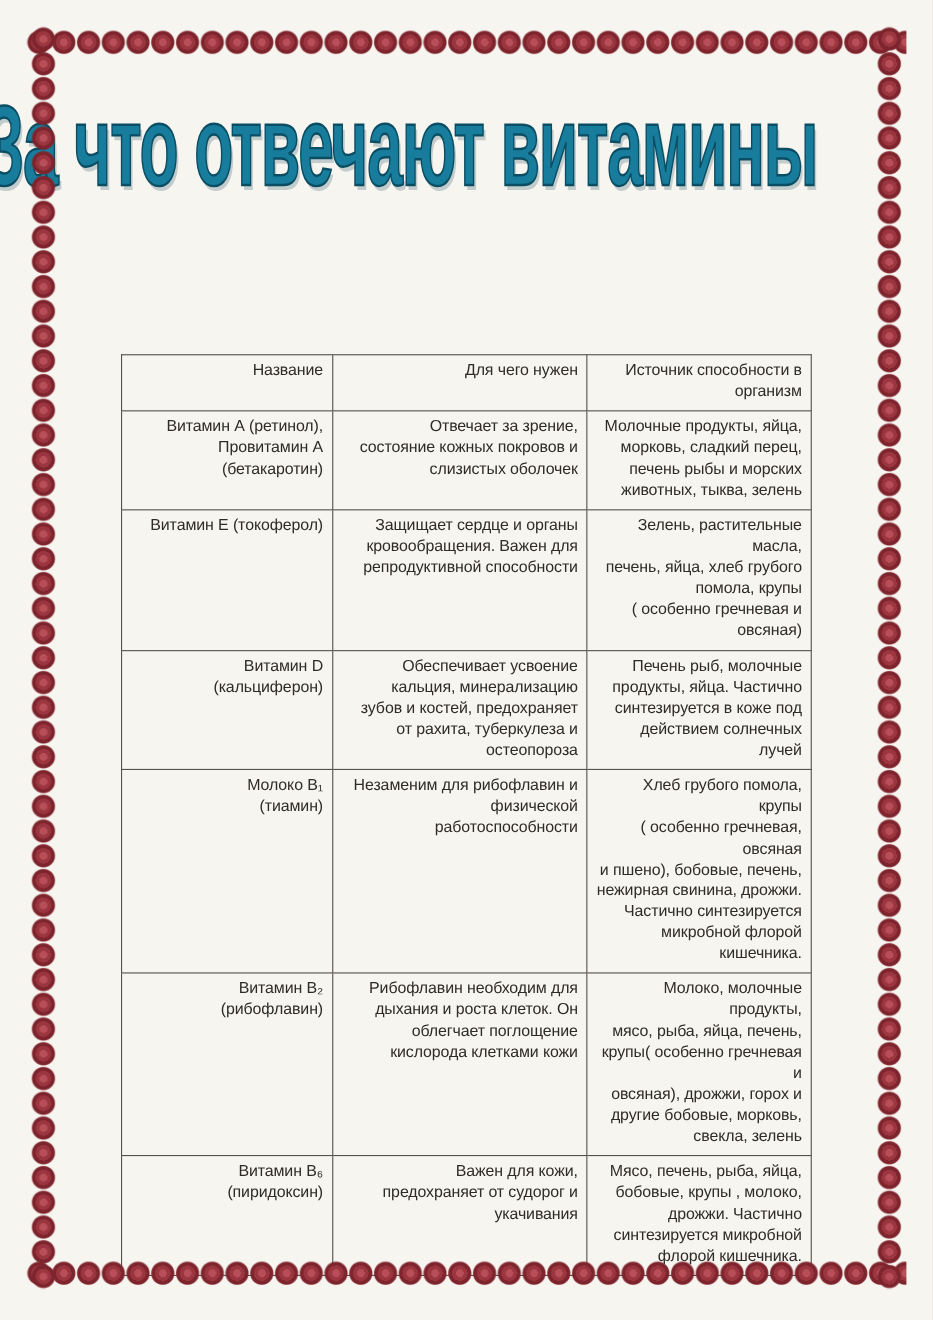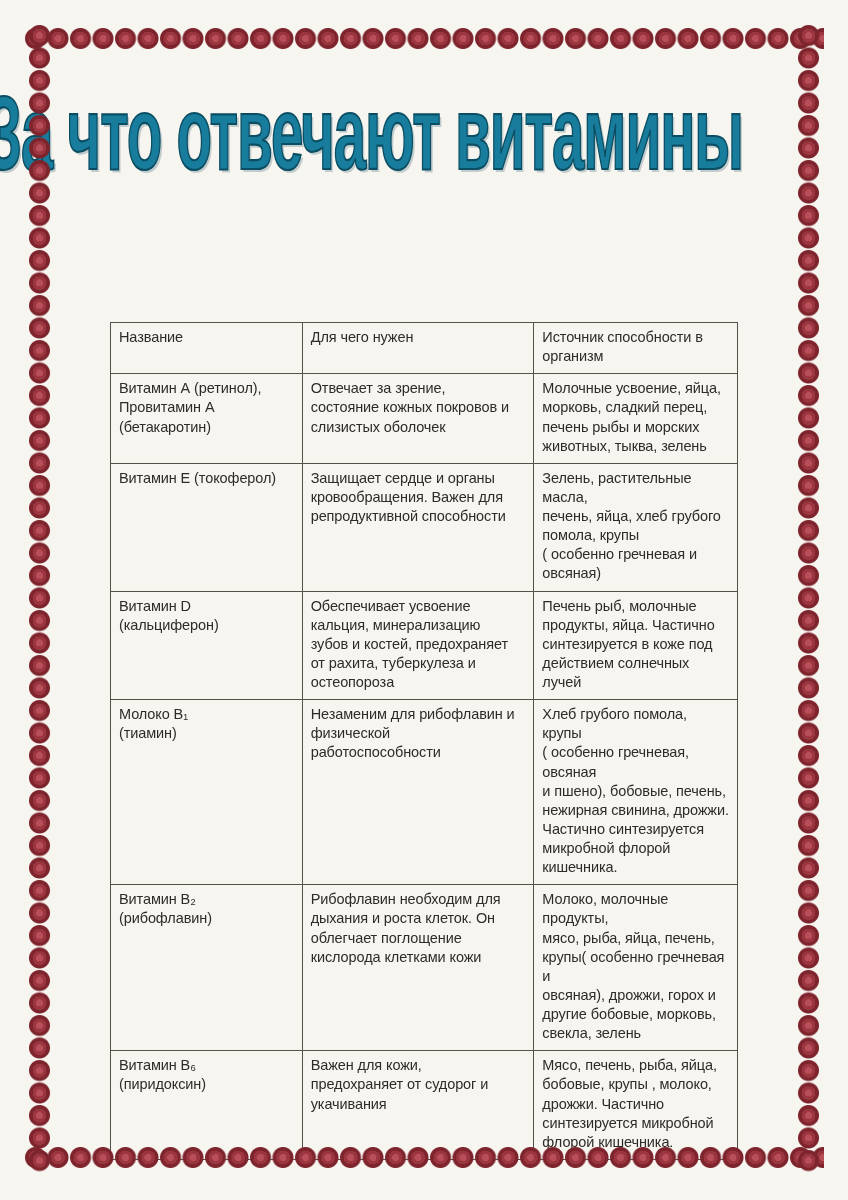--- a/index.html
+++ b/index.html
@@ -60,21 +60,21 @@
     top:322px; left:110px;
     width:628px;
     border-collapse:collapse;
     font-size:14.5px;
     z-index:1;
   }
   .vitamins th, .vitamins td {
     border:1px solid #54504a;
     padding:5px 8px 7px 8px;
     vertical-align:top;
-    text-align:left;
+    text-align:right;
     font-weight:normal;
     line-height:1.32;
     white-space:pre-line;
     letter-spacing:-0.1px;
   }
   .col-name    { width:192px; }
   .col-purpose { width:232px; }
   .col-source  { width:204px; }
 </style>
 </head>
@@ -106,21 +106,21 @@
       </tr>
     </thead>
     <tbody>
       <tr>
         <td>Витамин А (ретинол),
 Провитамин А
 (бетакаротин)</td>
         <td>Отвечает за зрение,
 состояние кожных покровов и
 слизистых оболочек</td>
-        <td>Молочные усвоение, яйца,
+        <td>Молочные продукты, яйца,
 морковь, сладкий перец,
 печень рыбы и морских
 животных, тыква, зелень</td>
       </tr>
       <tr>
         <td>Витамин Е (токоферол)</td>
         <td>Защищает сердце и органы
 кровообращения. Важен для
 репродуктивной способности</td>
         <td>Зелень, растительные масла,

